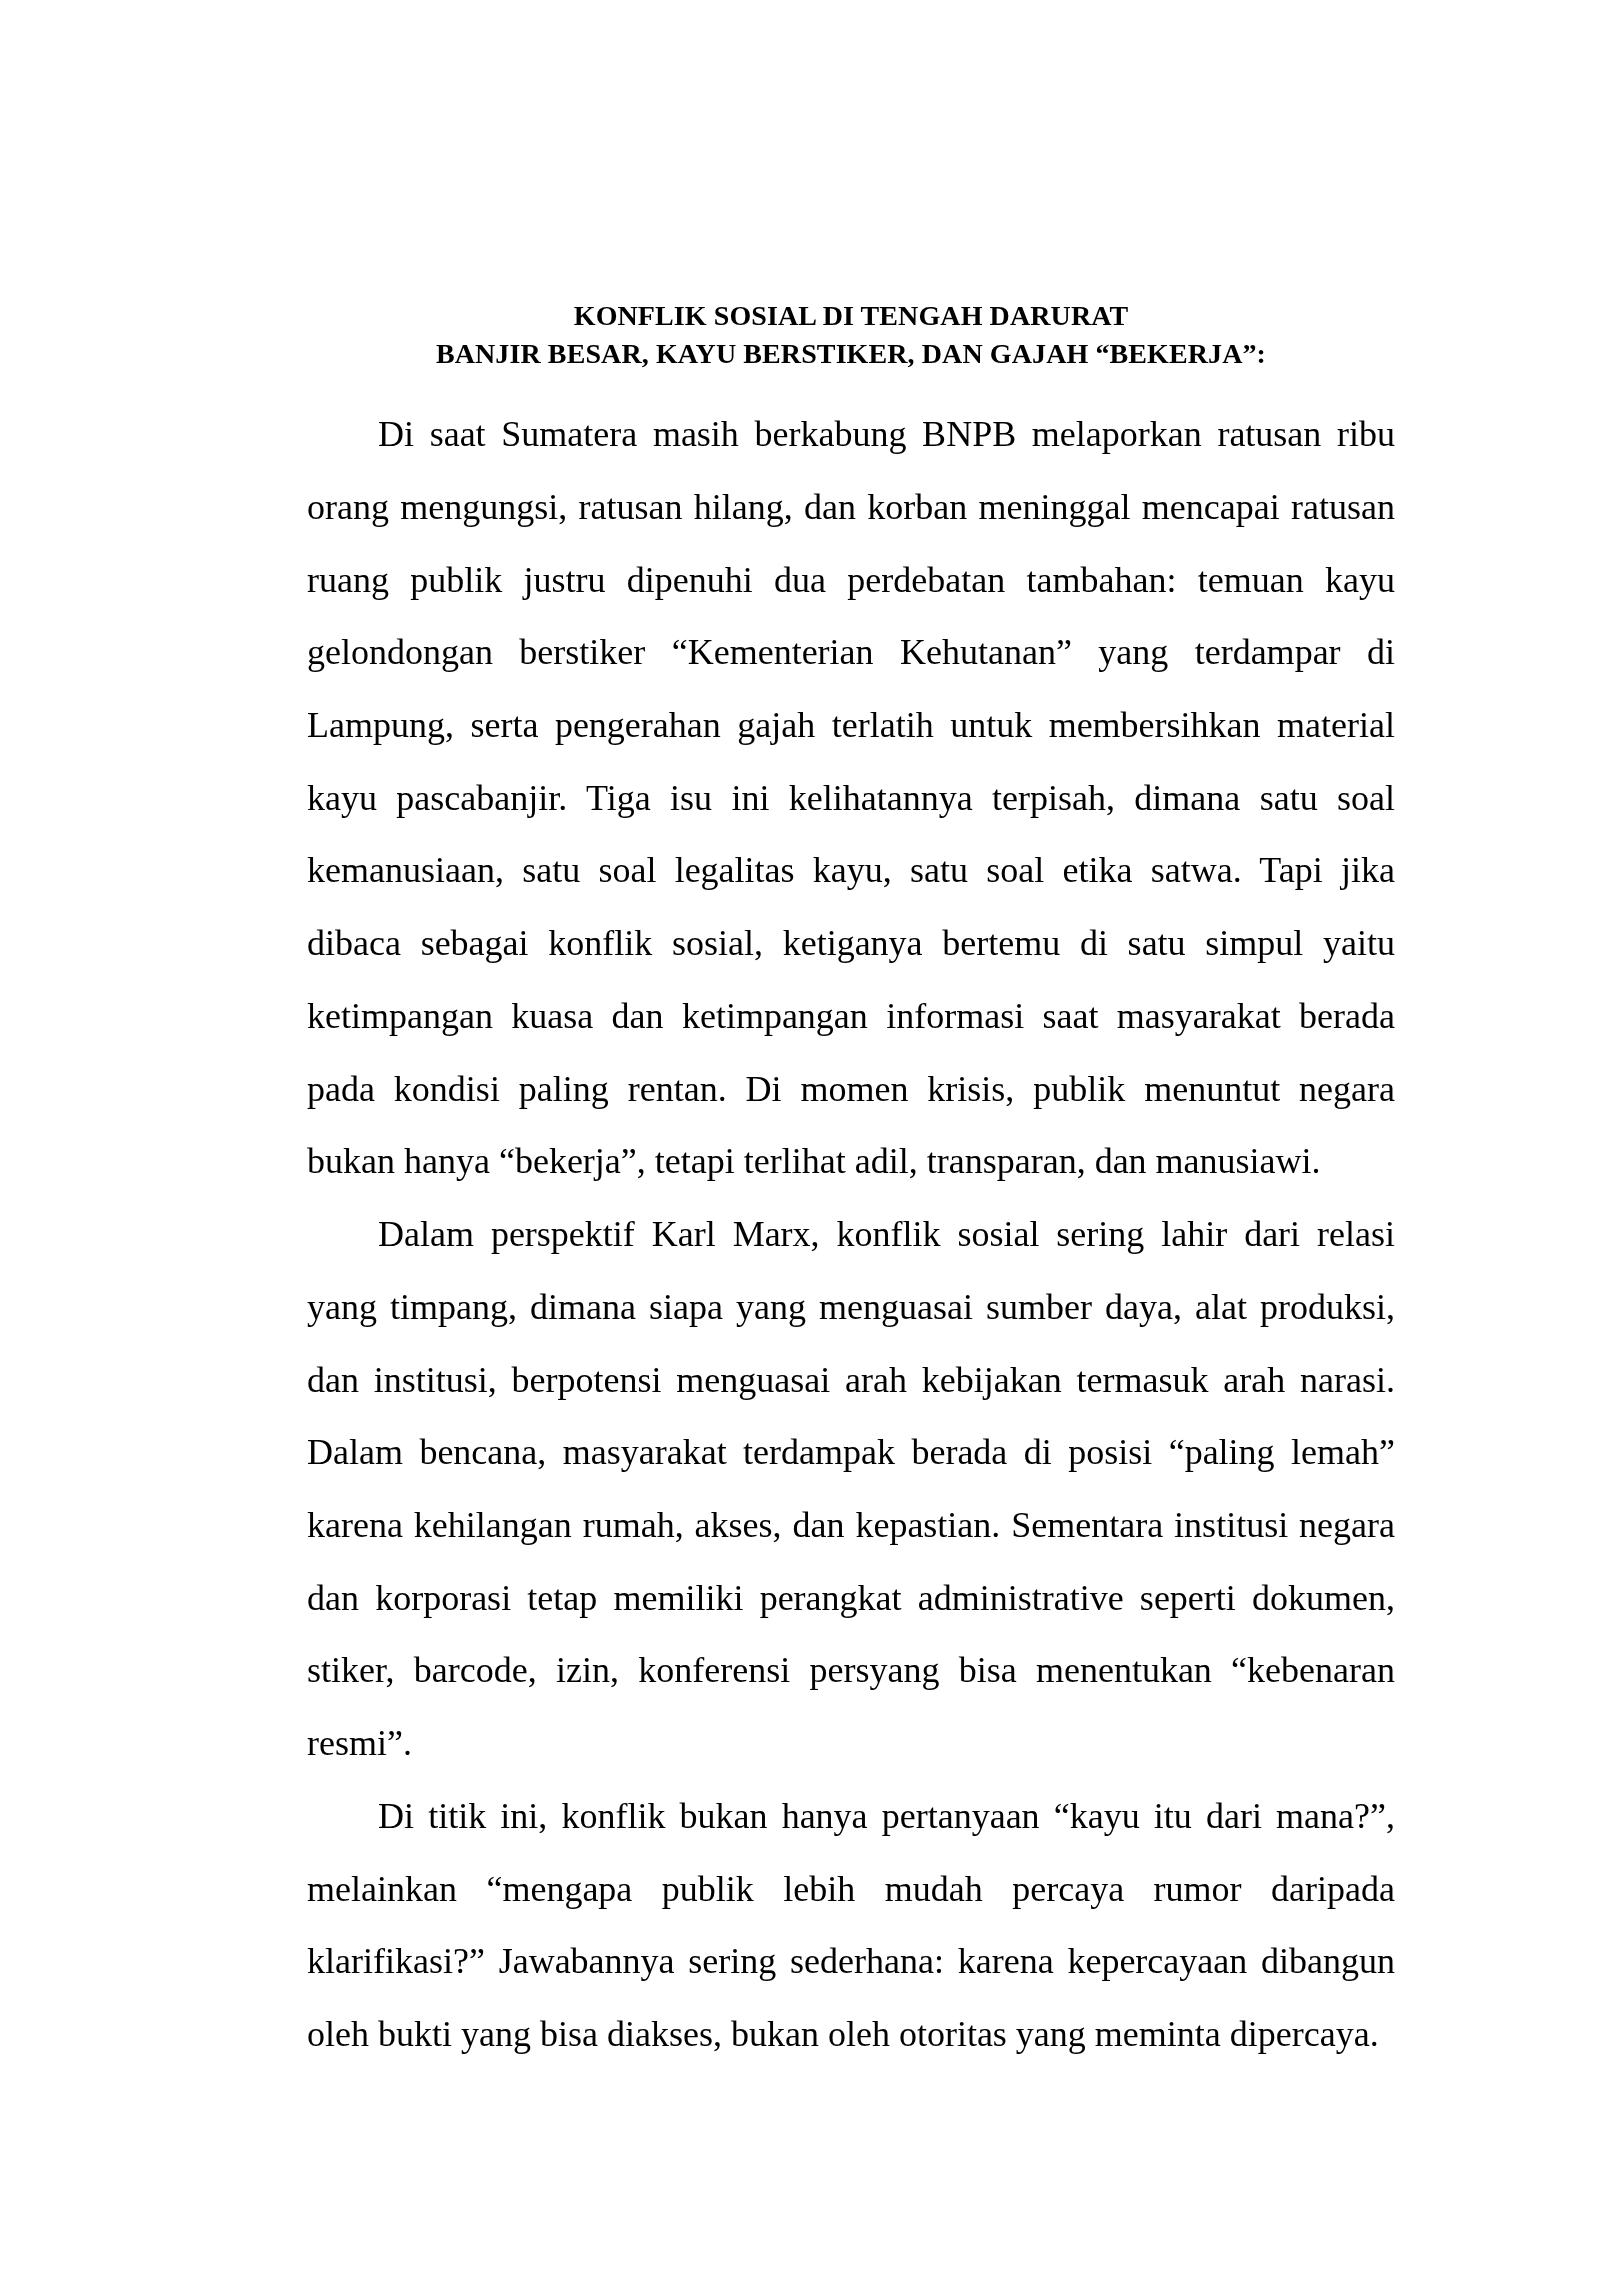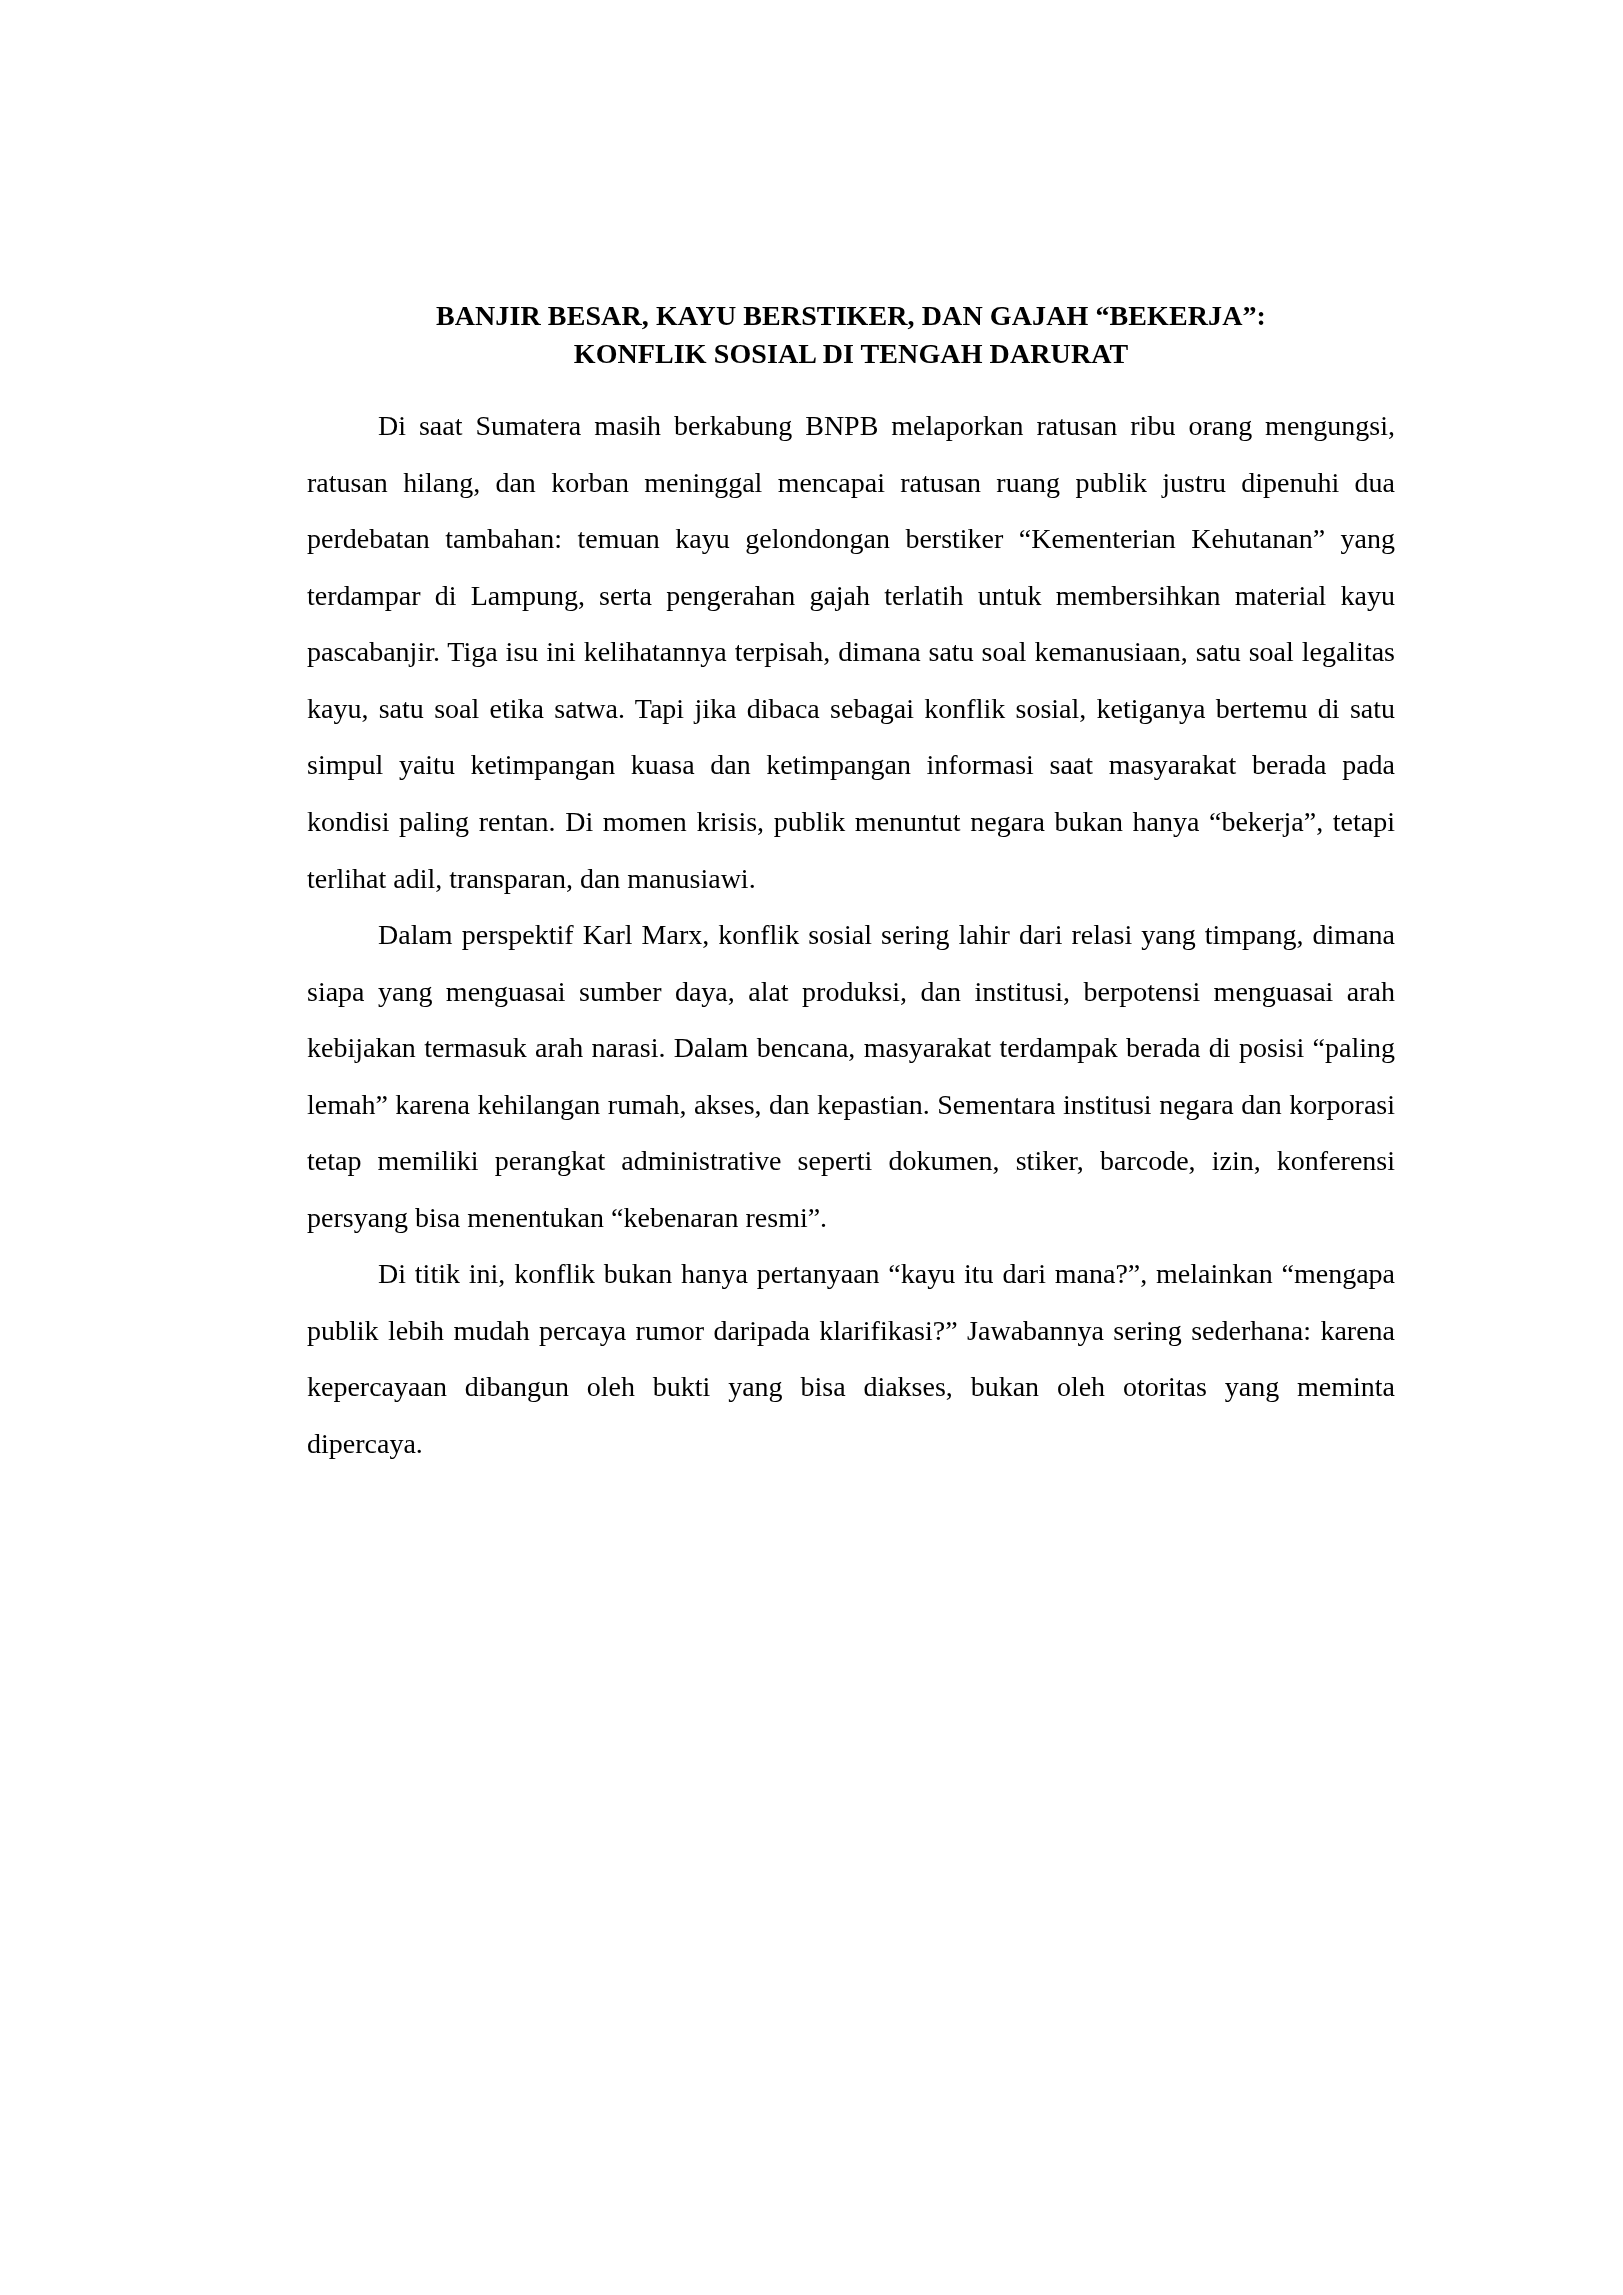--- a/index.html
+++ b/index.html
@@ -43,21 +43,21 @@
   .title-line {
     display: block;
     letter-spacing: 0.1px;
   }
 
   .title-block {
     padding-top: 297px;
   }
 
   p.body-par {
-    font-size: 28px;
+    font-size: 36px;
     line-height: 2.02;
     text-align: justify;
     text-justify: inter-word;
     margin: 0;
     padding: 0;
     text-indent: 71px;
     hyphens: none;
   }
 
   p.body-par.first-after-title {
@@ -94,22 +94,22 @@
   }
 </style>
 </head>
 <body>
 
 <div class="page">
   <div class="content">
 
     <div class="title-block">
       <h1 class="doc-title">
+        <span class="title-line">KONFLIK SOSIAL DI TENGAH DARURAT</span>
         <span class="title-line">BANJIR BESAR, KAYU BERSTIKER, DAN GAJAH “BEKERJA”:</span>
-        <span class="title-line">KONFLIK SOSIAL DI TENGAH DARURAT</span>
       </h1>
     </div>
 
     <p class="body-par first-after-title">Di saat Sumatera masih berkabung BNPB melaporkan ratusan ribu orang mengungsi, ratusan hilang, dan korban meninggal mencapai ratusan ruang publik justru dipenuhi dua perdebatan tambahan: temuan kayu gelondongan berstiker “Kementerian Kehutanan” yang terdampar di Lampung, serta pengerahan gajah terlatih untuk membersihkan material kayu pascabanjir.  Tiga isu ini kelihatannya terpisah, dimana satu soal kemanusiaan, satu soal legalitas kayu, satu soal etika satwa. Tapi jika dibaca sebagai konflik sosial, ketiganya bertemu di satu simpul yaitu ketimpangan kuasa dan ketimpangan informasi saat masyarakat berada pada kondisi paling rentan. Di momen krisis, publik menuntut negara bukan hanya “bekerja”, tetapi terlihat adil, transparan, dan manusiawi.</p>
 
 
     <p class="body-par tight">Dalam perspektif Karl Marx, konflik sosial sering lahir dari relasi yang timpang, dimana siapa yang menguasai sumber daya, alat produksi, dan institusi, berpotensi menguasai arah kebijakan termasuk arah narasi. Dalam bencana, masyarakat terdampak berada di posisi “paling lemah” karena  kehilangan rumah, akses, dan kepastian. Sementara institusi negara dan korporasi tetap memiliki perangkat administrative seperti dokumen, stiker, barcode, izin, konferensi persyang bisa menentukan “kebenaran resmi”.</p>
 
     <p class="body-par tight">Di titik ini, konflik bukan hanya pertanyaan “kayu itu dari mana?”, melainkan “mengapa publik lebih mudah percaya rumor daripada klarifikasi?” Jawabannya sering sederhana: karena kepercayaan dibangun oleh bukti yang bisa diakses, bukan oleh otoritas yang meminta dipercaya.</p>
 

